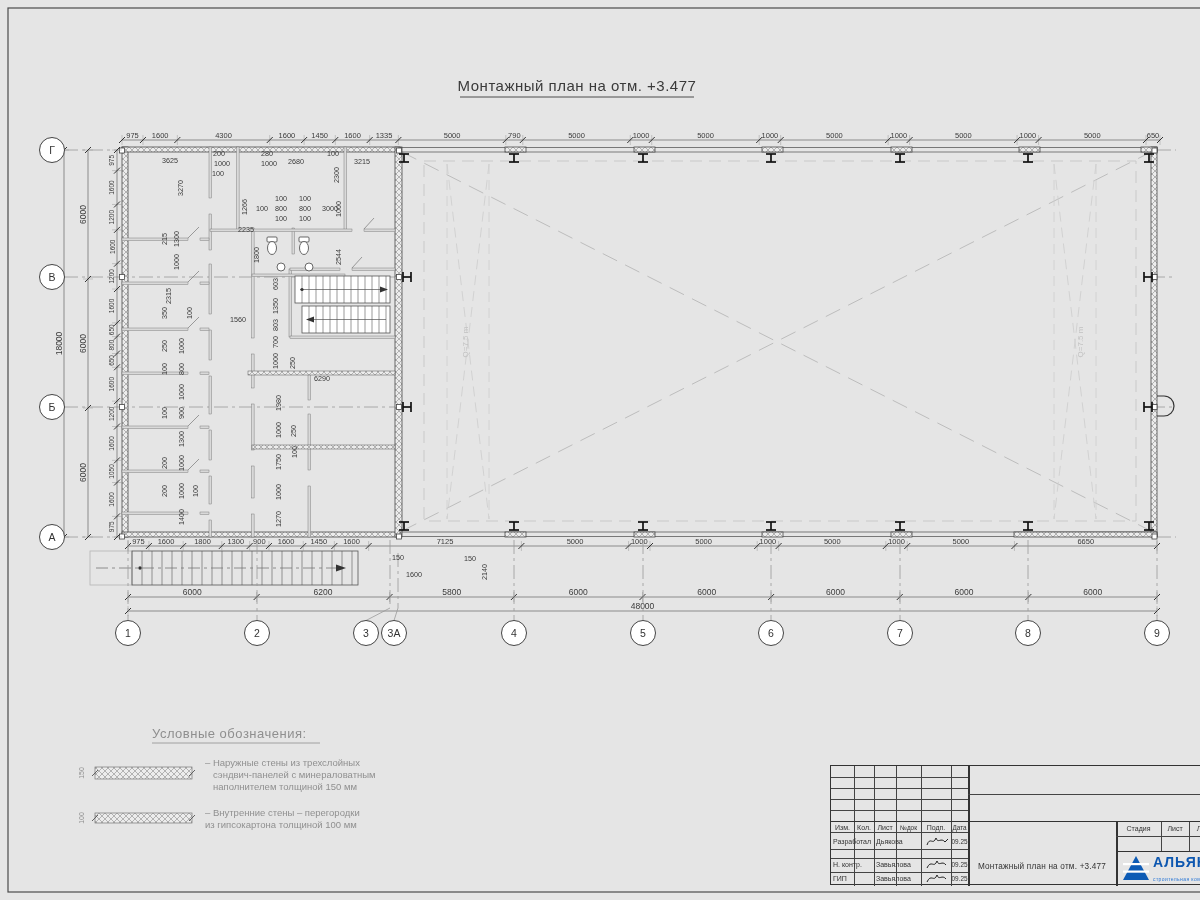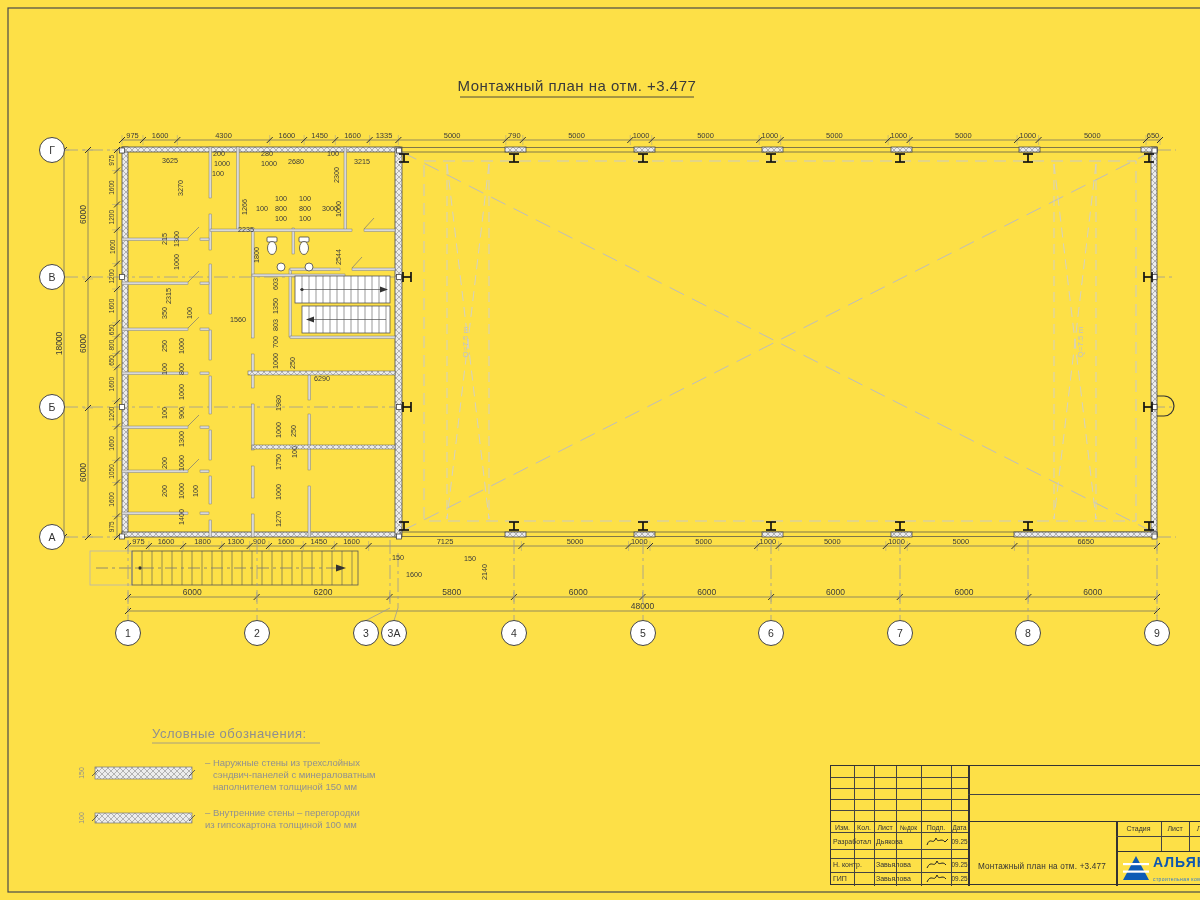--- a/index.html
+++ b/index.html
@@ -1,16 +1,16 @@
 <!DOCTYPE html>
 <html><head>
 <meta charset="utf-8">
 <style>
   html,body{margin:0;padding:0;background:#fff;}
-  .page{position:relative;width:1200px;height:900px;background:#fde047;overflow:hidden;
+  .page{position:relative;width:1200px;height:900px;background:#e5e5e5;overflow:hidden;
         font-family:"Liberation Sans",sans-serif;}
   svg text{font-family:"Liberation Sans",sans-serif;}
   
   .tb{position:absolute;left:830px;top:765px;width:395px;height:120px;
       border-left:1.6px solid #333;border-top:1.6px solid #333;border-bottom:1.6px solid #333;
       box-sizing:border-box;color:#333;}
   .tb .hl,.tb .vl{position:absolute;background:#444;}
   .tb .hl{height:1px;}
   .tb .vl{width:1px;}
   .tb span{position:absolute;font-size:7px;line-height:9px;color:#333;white-space:nowrap;}

